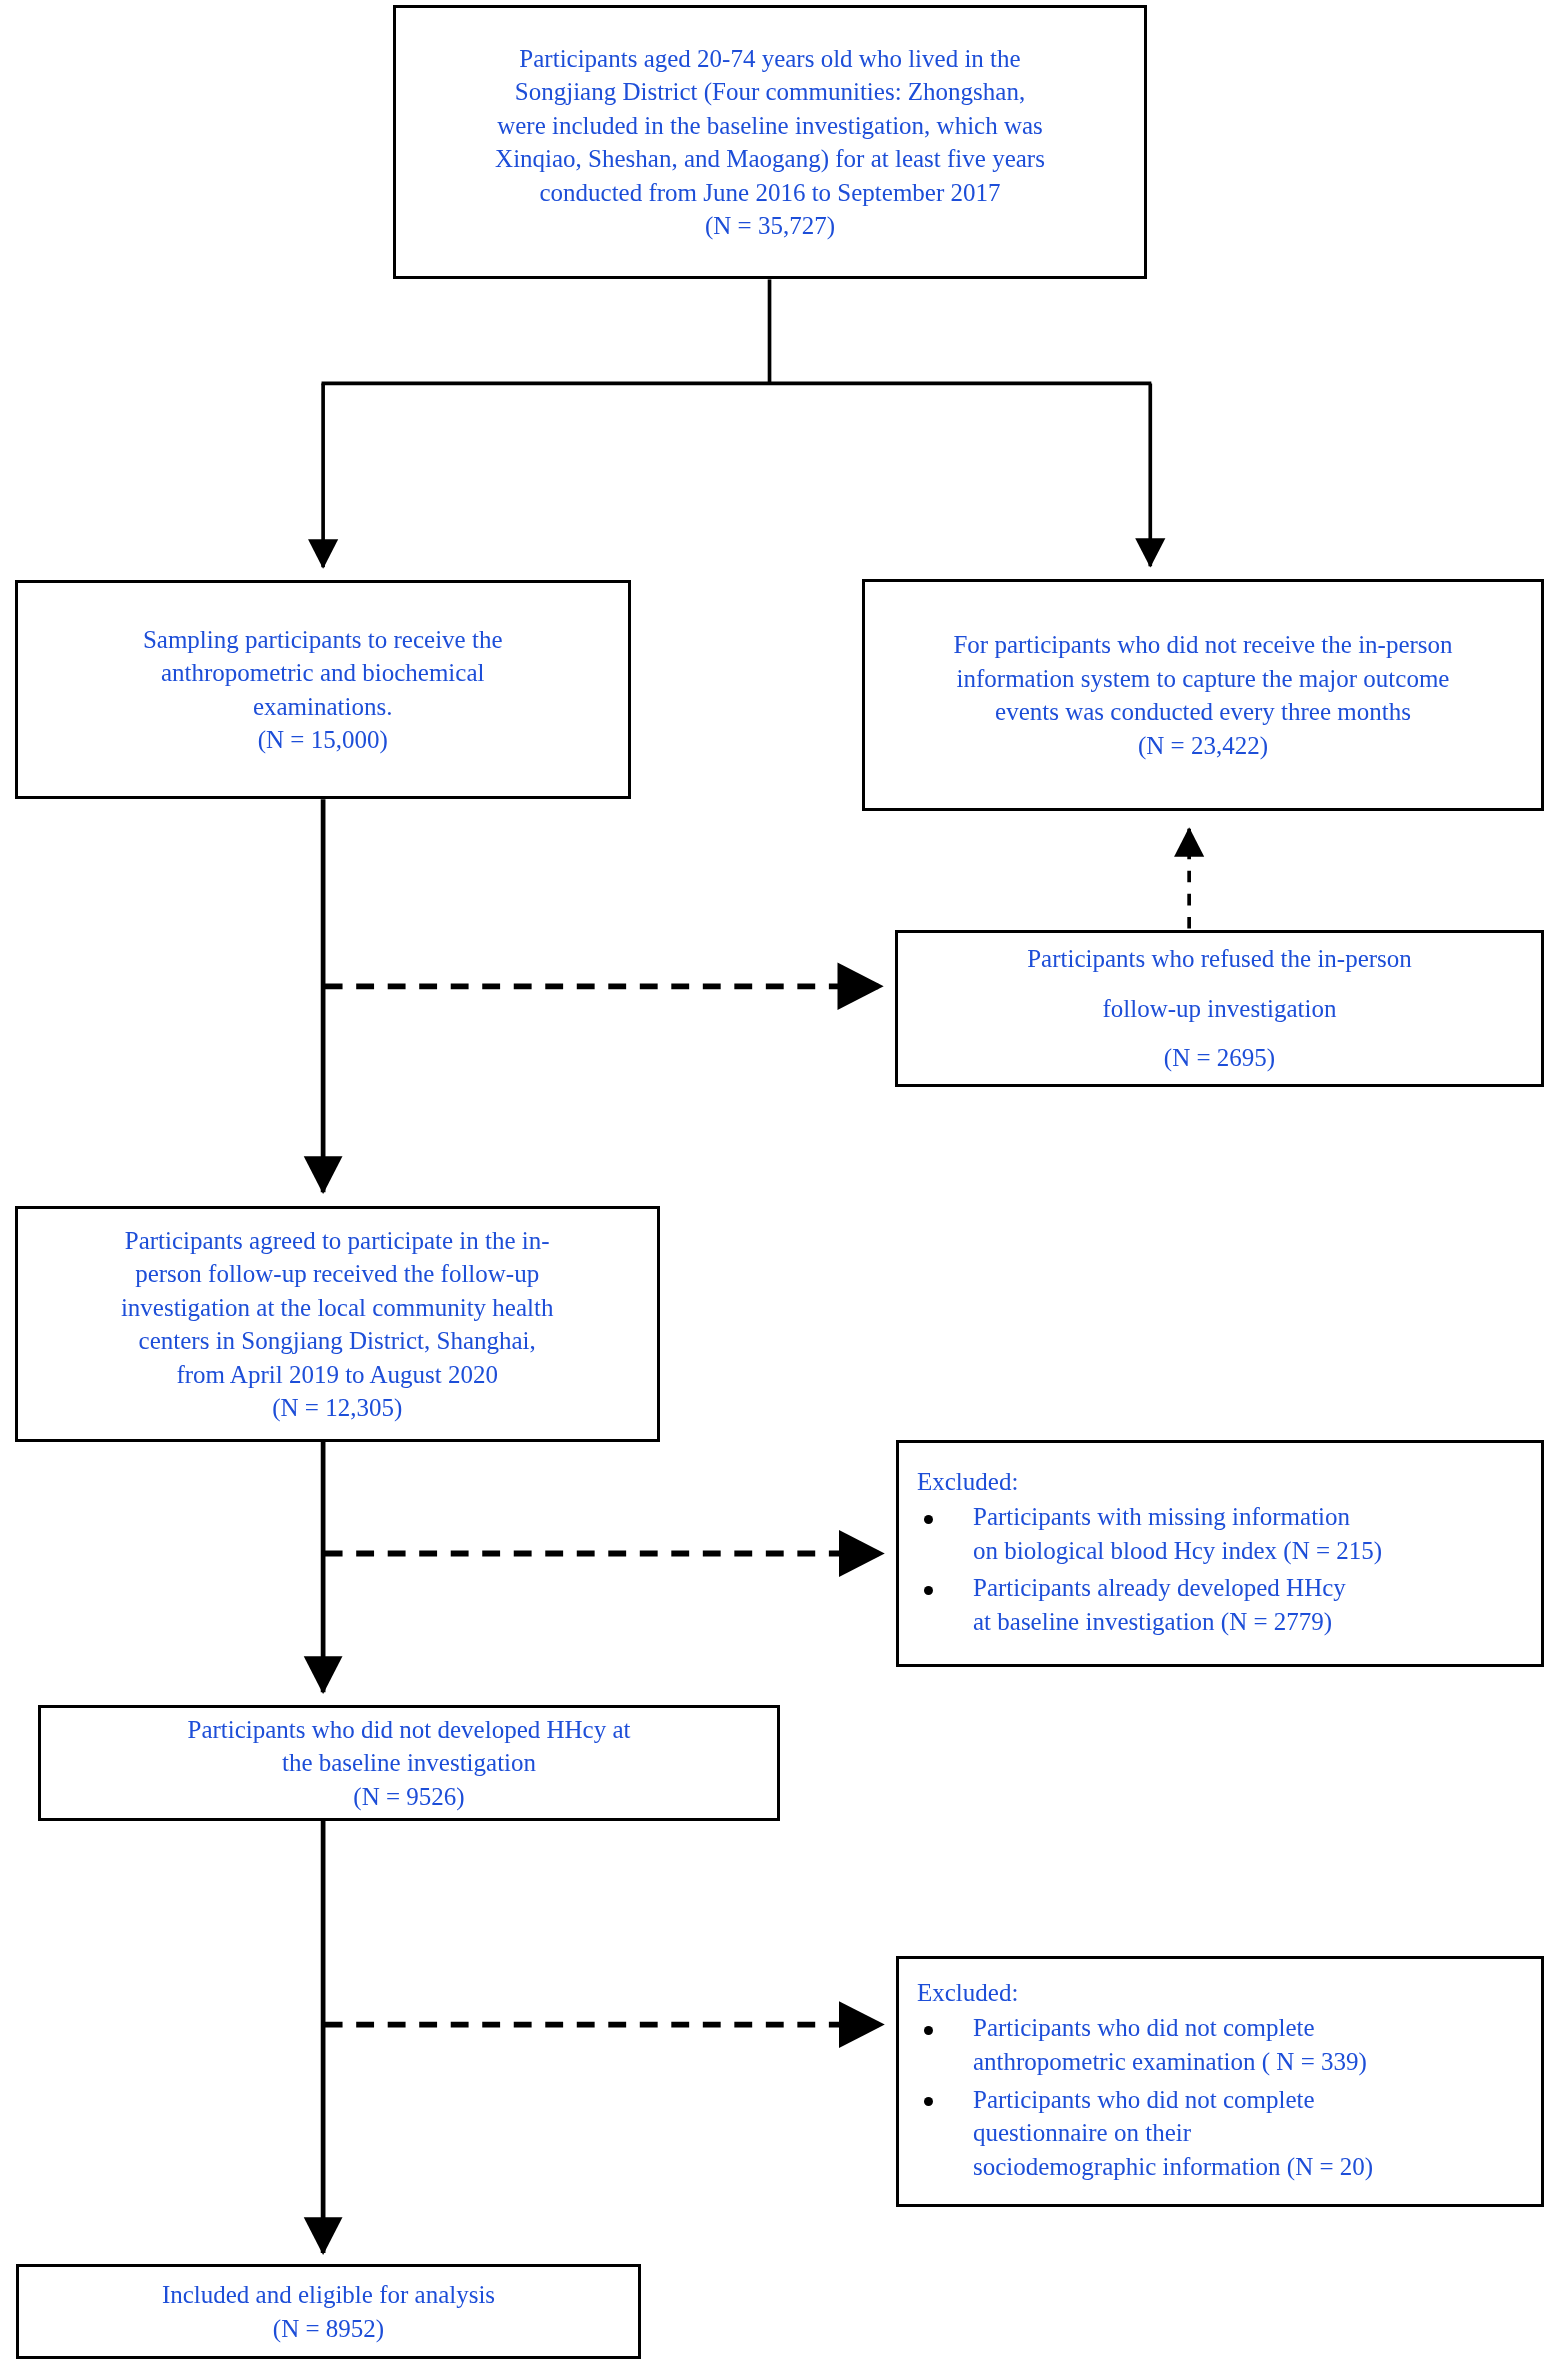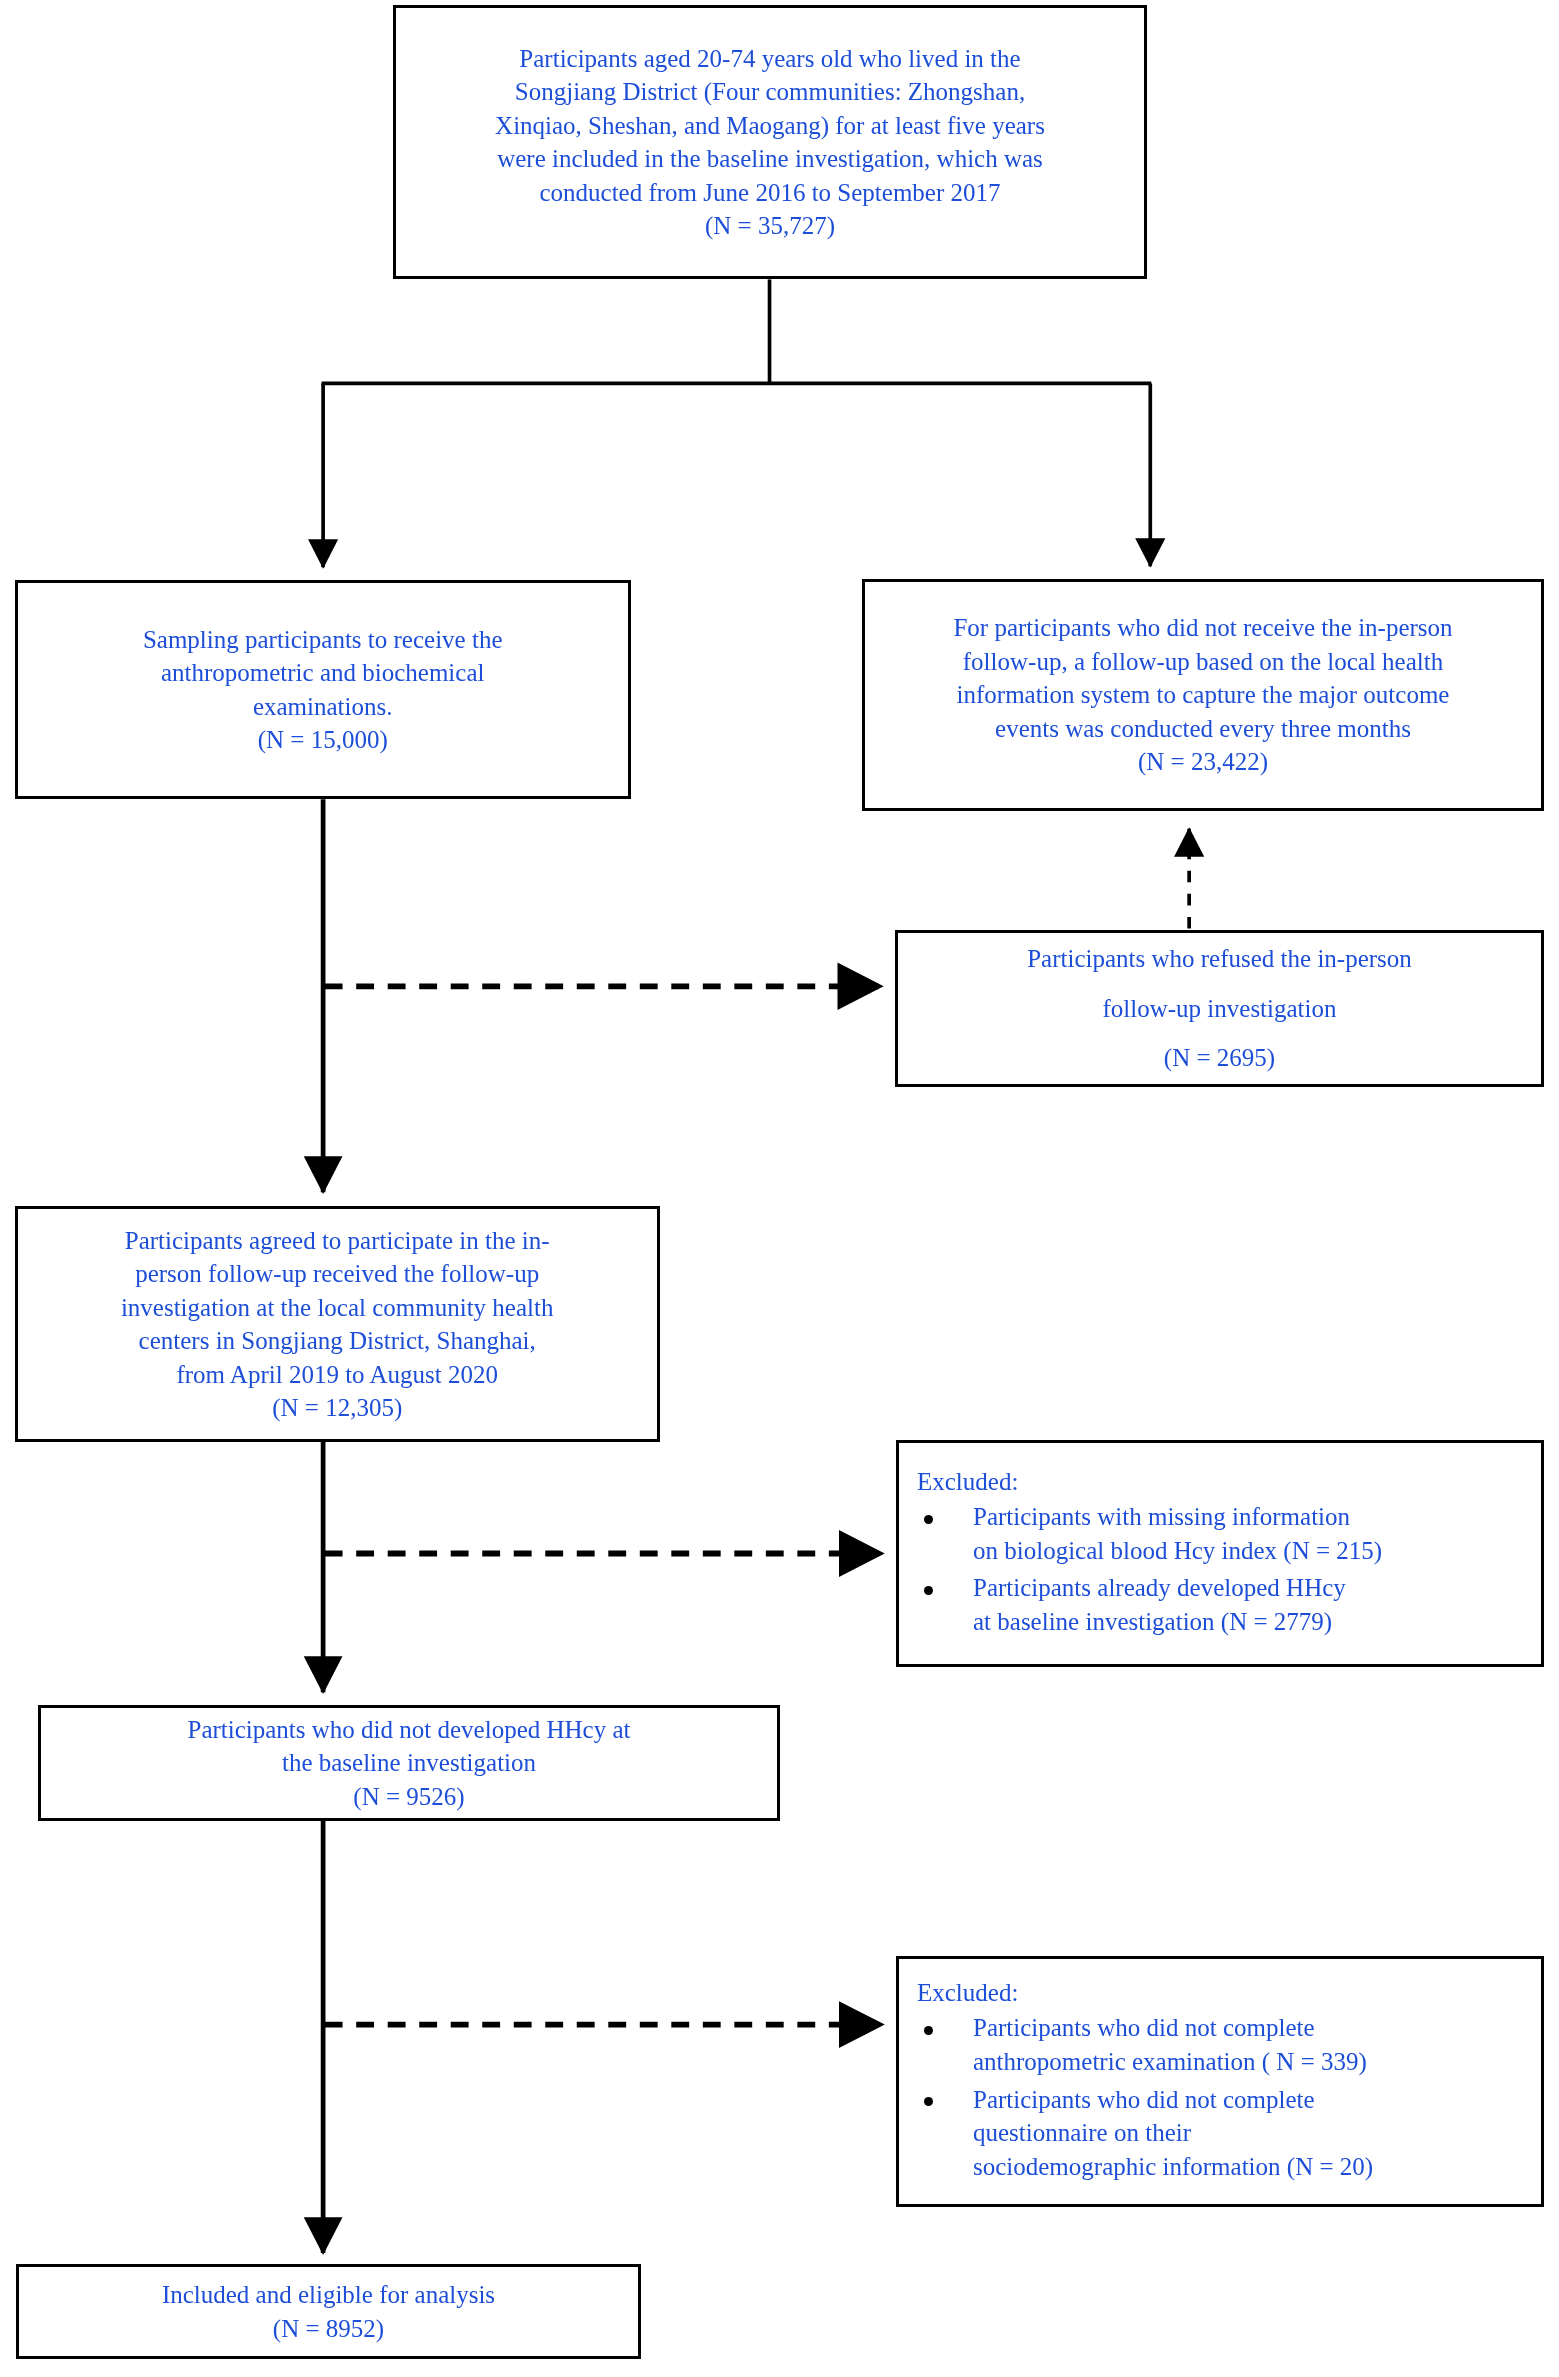--- a/index.html
+++ b/index.html
@@ -102,36 +102,35 @@
     </g>
 
     <g>
       <path d="M615,3465 L615,4290" stroke="#000" stroke-width="9" fill="none" marker-end="url(#ah)"></path>
     </g>
   </svg>
 
   <div class="node" style="left:393px;top:5.3px;width:754px;height:274px;">
     <span class="line">Participants aged 20-74 years old who lived in the</span>
     <span class="line">Songjiang District (Four communities: Zhongshan,</span>
+    <span class="line">were included in the baseline investigation, which was</span>
     <span class="line">Xinqiao, Sheshan, and Maogang) for at least five years</span>
-    <span class="line">were included in the baseline investigation, which was</span>
     <span class="line">conducted from June 2016 to September 2017</span>
     <span class="line">(N = 35,727)</span>
   </div>
 
   <div class="node" style="left:14.7px;top:580px;width:616px;height:219px;">
     <span class="line">Sampling participants to receive the</span>
     <span class="line">anthropometric and biochemical</span>
     <span class="line">examinations.</span>
     <span class="line">(N = 15,000)</span>
   </div>
 
   <div class="node" style="left:862px;top:579px;width:682px;height:232px;">
     <span class="line">For participants who did not receive the in-person</span>
-    <span class="line">follow-up, a follow-up based on the local health</span>
     <span class="line">information system to capture the major outcome</span>
     <span class="line">events was conducted every three months</span>
     <span class="line">(N = 23,422)</span>
   </div>
 
   <div class="node" style="left:895px;top:930px;width:649px;height:157px;gap:16px;">
     <span class="line">Participants who refused the in-person</span>
     <span class="line">follow-up investigation</span>
     <span class="line">(N = 2695)</span>
   </div>

